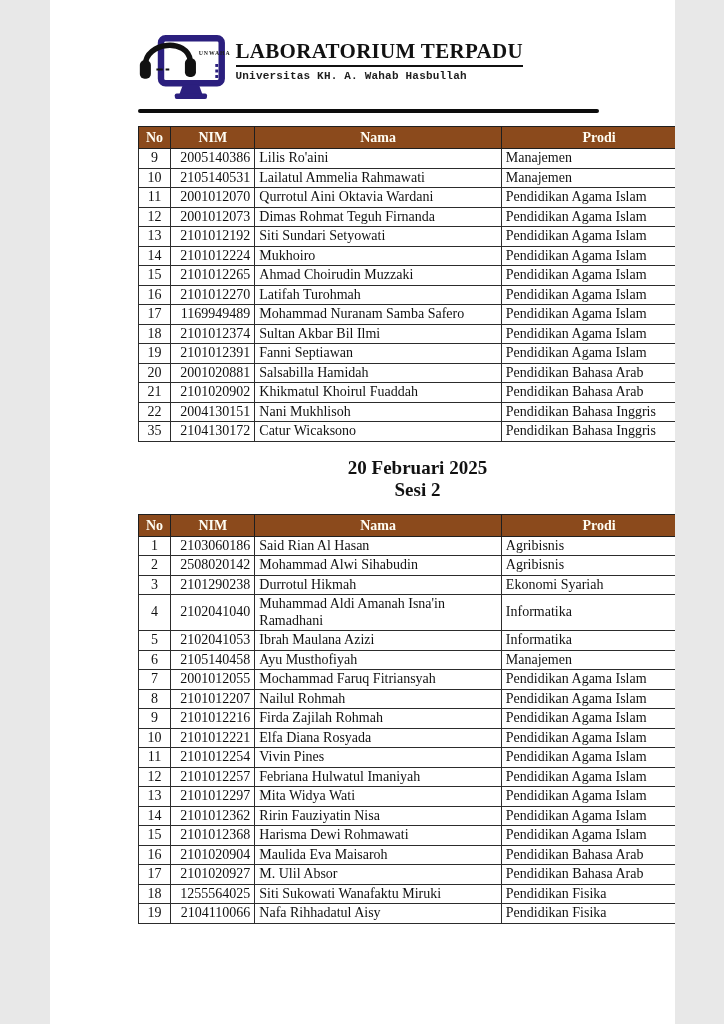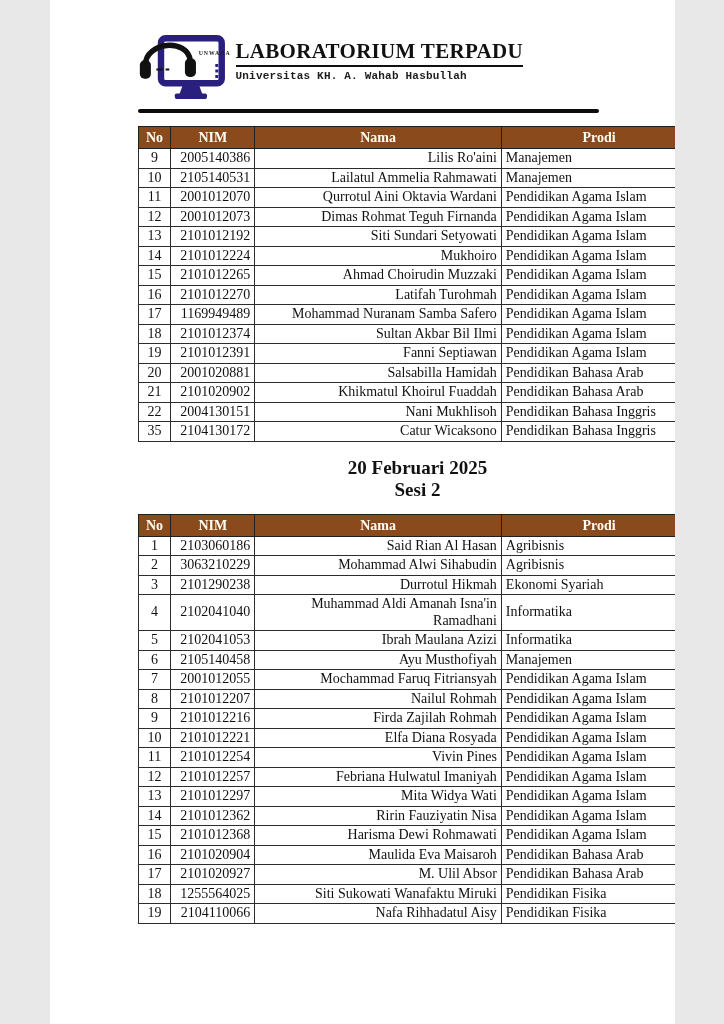--- a/index.html
+++ b/index.html
@@ -35,21 +35,21 @@
   table.roster th {
     background:var(--thbg,#8B4A1C); color:#FFFDF3; font-size:14px; font-weight:bold;
     border:1px solid #1f1f1f; padding:2px 4px; line-height:17px; text-align:center;
   }
   table.roster td {
     border:1px solid #2c2c2c; font-size:14px; line-height:16.5px;
     padding:1px 4px; vertical-align:middle; background:#fff;
   }
   td.cell-no  { text-align:center; }
   td.cell-nim { text-align:right; }
-  td.cell-nama  { padding-left:9px;text-align:right; }
+  td.cell-nama  { padding-left:9px; }
   td.cell-prodi { padding-left:8px; }
 
   
   .session-block {
     width:560px; text-align:center; font-weight:bold; font-size:19px;
     line-height:22px; margin-top:15px;
   }
 </style>
 </head>
 <body>
@@ -214,21 +214,21 @@
       </thead>
       <tbody>
           <tr>
             <td class="cell-no">1</td>
             <td class="cell-nim">2103060186</td>
             <td class="cell-nama">Said Rian Al Hasan</td>
             <td class="cell-prodi">Agribisnis</td>
           </tr>
           <tr>
             <td class="cell-no">2</td>
-            <td class="cell-nim">3063210229</td>
+            <td class="cell-nim">2508020142</td>
             <td class="cell-nama">Mohammad Alwi Sihabudin</td>
             <td class="cell-prodi">Agribisnis</td>
           </tr>
           <tr>
             <td class="cell-no">3</td>
             <td class="cell-nim">2101290238</td>
             <td class="cell-nama">Durrotul Hikmah</td>
             <td class="cell-prodi">Ekonomi Syariah</td>
           </tr>
           <tr>

